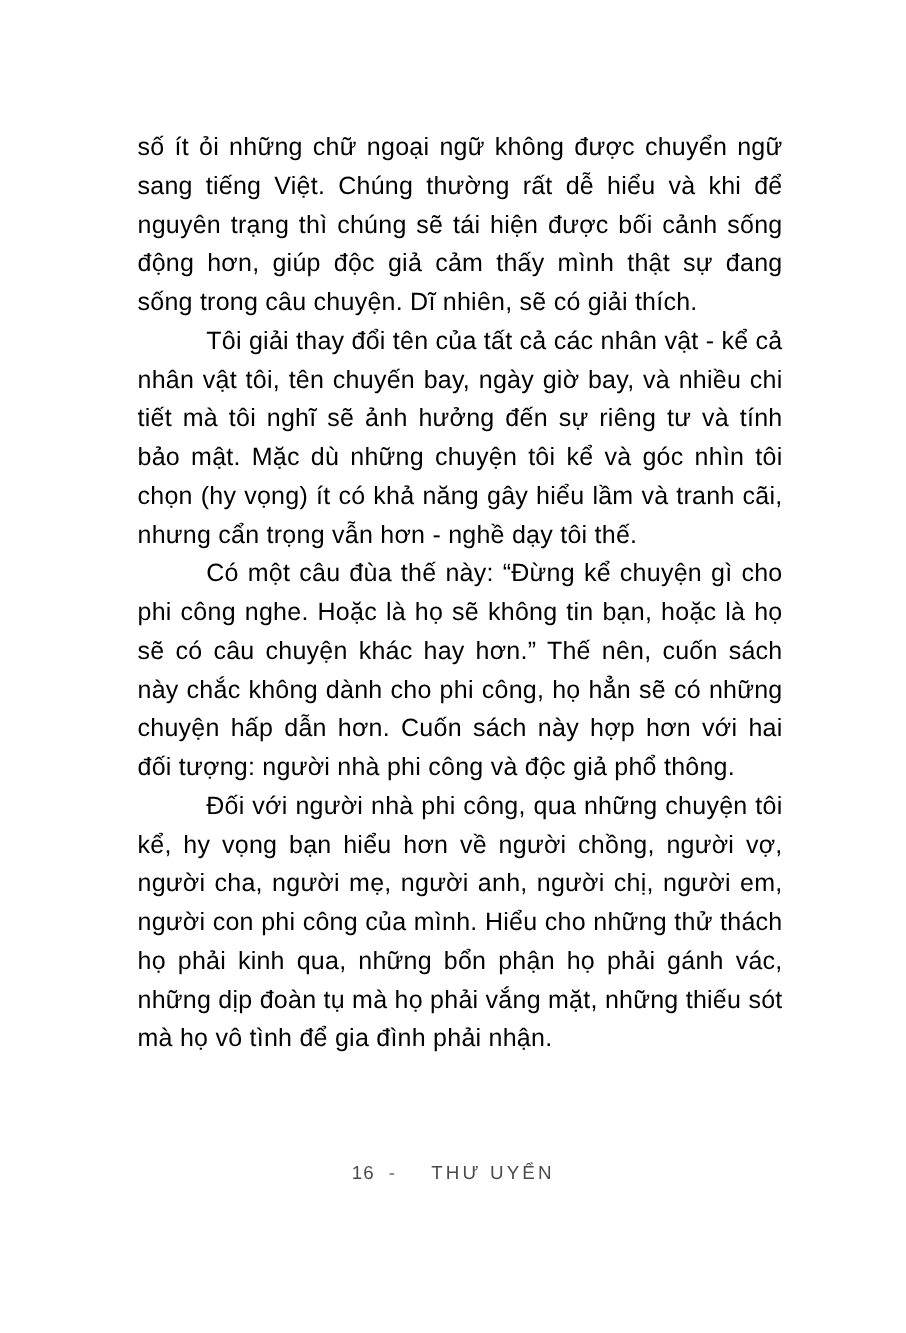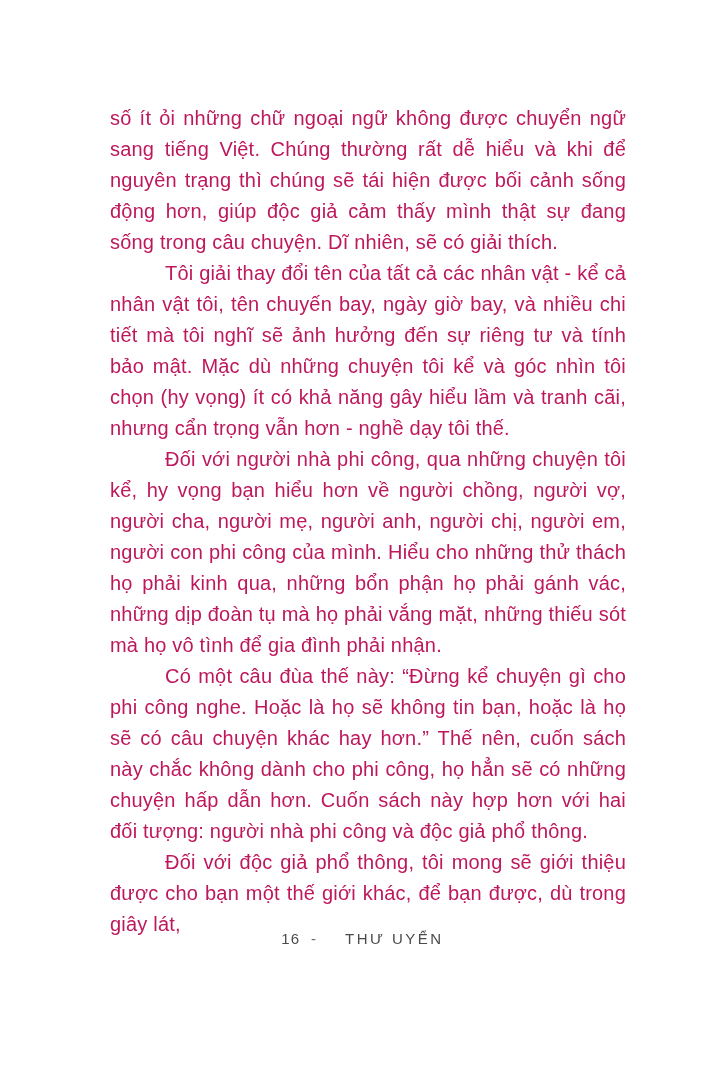--- a/index.html
+++ b/index.html
@@ -13,21 +13,21 @@
     height: 1066px;
     background: #ffffff;
     overflow: hidden;
     font-family: "Liberation Sans", "DejaVu Sans", sans-serif;
   }
   .text-block {
     position: absolute;
     top: 103px;
     left: 110px;
     width: 516px;
-    color: #be185d;
+    color: #000000;
     font-size: 20px;
     line-height: 31px;
     text-align: justify;
     letter-spacing: 0.2px;
   }
   .text-block p {
     margin: 0;
     padding: 0;
     text-indent: 55px;
   }
@@ -62,26 +62,25 @@
 </head>
 <body>
 
 <div class="page">
 
   <div class="text-block">
     <p class="continued">số ít ỏi những chữ ngoại ngữ không được chuyển ngữ sang tiếng Việt. Chúng thường rất dễ hiểu và khi để nguyên trạng thì chúng sẽ tái hiện được bối cảnh sống động hơn, giúp độc giả cảm thấy mình thật sự đang sống trong câu chuyện. Dĩ nhiên, sẽ có giải thích.</p>
 
     <p><span>Tôi giải thay đổi tên của tất cả các nhân vật - kể cả nhân vật </span><span class="italic">tôi</span><span>, tên chuyến bay, ngày giờ bay, và nhiều chi tiết mà tôi nghĩ sẽ ảnh hưởng đến sự riêng tư và tính bảo mật. Mặc dù những chuyện tôi kể và góc nhìn tôi chọn (hy vọng) ít có khả năng gây hiểu lầm và tranh cãi, nhưng cẩn trọng vẫn hơn - nghề dạy tôi thế.</span></p>
 
+    <p>Có một câu đùa thế này: “Đừng kể chuyện gì cho phi công nghe. Hoặc là họ sẽ không tin bạn, hoặc là họ sẽ có câu chuyện khác hay hơn.” Thế nên, cuốn sách này chắc không dành cho phi công, họ hẳn sẽ có những chuyện hấp dẫn hơn. Cuốn sách này hợp hơn với hai đối tượng: người nhà phi công và độc giả phổ thông.</p>
+
     <p>Đối với người nhà phi công, qua những chuyện tôi kể, hy vọng bạn hiểu hơn về người chồng, người vợ, người cha, người mẹ, người anh, người chị, người em, người con phi công của mình. Hiểu cho những thử thách họ phải kinh qua, những bổn phận họ phải gánh vác, những dịp đoàn tụ mà họ phải vắng mặt, những thiếu sót mà họ vô tình để gia đình phải nhận.</p>
 
-    <p>Có một câu đùa thế này: “Đừng kể chuyện gì cho phi công nghe. Hoặc là họ sẽ không tin bạn, hoặc là họ sẽ có câu chuyện khác hay hơn.” Thế nên, cuốn sách này chắc không dành cho phi công, họ hẳn sẽ có những chuyện hấp dẫn hơn. Cuốn sách này hợp hơn với hai đối tượng: người nhà phi công và độc giả phổ thông.</p>
 
-
-    <p>Đối với độc giả phổ thông, tôi mong sẽ giới thiệu được cho bạn một thế giới khác, để bạn được, dù trong giây lát,</p>
   </div>
 
   <div class="footer">
     <span class="page-number">16</span>
     <span class="separator">-</span>
     <span class="book-title">THƯ UYỂN</span>
   </div>
 
 </div>
 

